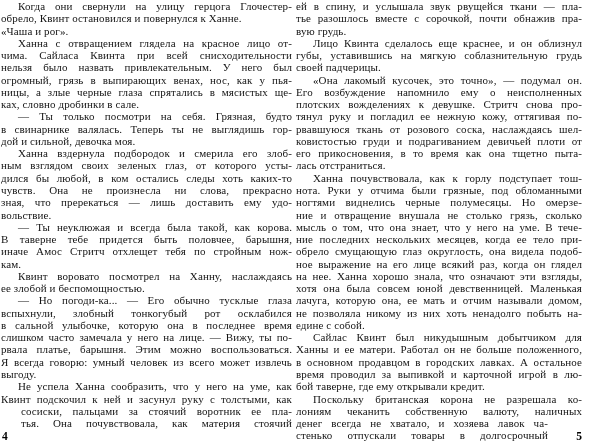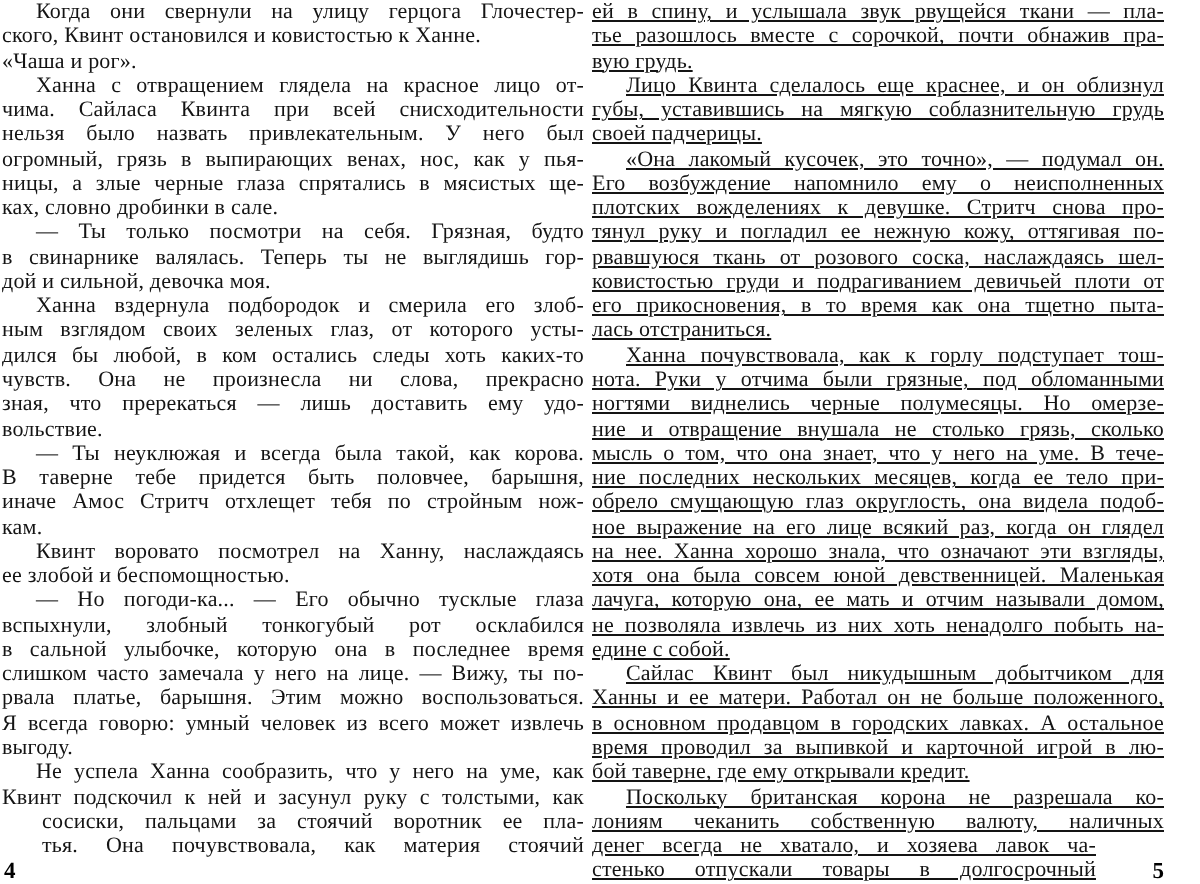--- a/index.html
+++ b/index.html
@@ -23,21 +23,20 @@
     position: relative;
     height: 442px;
   }
   .page.num-left {
     width: 291px;
     margin-left: 1px;
   }
   .page.num-right {
     width: 286px;
     margin-left: 4px;
-    text-decoration: underline;
   }
   .line {
     font-size: 11px;
     line-height: 12.28px;
     height: 12.28px;
     overflow: hidden;
     text-align: justify;
     text-align-last: justify;
     letter-spacing: 0.1px;
   }
@@ -68,21 +67,21 @@
     right: 0;
   }
 </style>
 </head>
 <body>
 
 <div class="spread">
   <div class="page num-left">
     <div class="lines">
         <div class="line indent">Когда они свернули на улицу герцога Глочестер-</div>
-        <div class="line end">ского, Квинт остановился и ковистостью к Ханне.</div>
+        <div class="line end">обрело, Квинт остановился и повернулся к Ханне.</div>
         <div class="line end">«Чаша и рог».</div>
         <div class="line indent">Ханна с отвращением глядела на красное лицо от-</div>
         <div class="line">чима. Сайласа Квинта при всей снисходительности</div>
         <div class="line">нельзя было назвать привлекательным. У него был</div>
         <div class="line">огромный, грязь в выпирающих венах, нос, как у пья-</div>
         <div class="line">ницы, а злые черные глаза спрятались в мясистых ще-</div>
         <div class="line end">ках, словно дробинки в сале.</div>
         <div class="line indent">— Ты только посмотри на себя. Грязная, будто</div>
         <div class="line">в свинарнике валялась. Теперь ты не выглядишь гор-</div>
         <div class="line end">дой и сильной, девочка моя.</div>
@@ -132,21 +131,21 @@
         <div class="line">нота. Руки у отчима были грязные, под обломанными</div>
         <div class="line">ногтями виднелись черные полумесяцы. Но омерзе-</div>
         <div class="line">ние и отвращение внушала не столько грязь, сколько</div>
         <div class="line">мысль о том, что она знает, что у него на уме. В тече-</div>
         <div class="line">ние последних нескольких месяцев, когда ее тело при-</div>
         <div class="line">обрело смущающую глаз округлость, она видела подоб-</div>
         <div class="line">ное выражение на его лице всякий раз, когда он глядел</div>
         <div class="line">на нее. Ханна хорошо знала, что означают эти взгляды,</div>
         <div class="line">хотя она была совсем юной девственницей. Маленькая</div>
         <div class="line">лачуга, которую она, ее мать и отчим называли домом,</div>
-        <div class="line">не позволяла извлечь из них хоть ненадолго побыть на-</div>
+        <div class="line">не позволяла никому из них хоть ненадолго побыть на-</div>
         <div class="line end">едине с собой.</div>
         <div class="line indent">Сайлас Квинт был никудышным добытчиком для</div>
         <div class="line">Ханны и ее матери. Работал он не больше положенного,</div>
         <div class="line">в основном продавцом в городских лавках. А остальное</div>
         <div class="line">время проводил за выпивкой и карточной игрой в лю-</div>
         <div class="line end">бой таверне, где ему открывали кредит.</div>
         <div class="line indent">Поскольку британская корона не разрешала ко-</div>
         <div class="line">лониям чеканить собственную валюту, наличных</div>
         <div class="line shrink">денег всегда не хватало, и хозяева лавок ча-</div>
         <div class="line shrink">стенько отпускали товары в долгосрочный</div>

